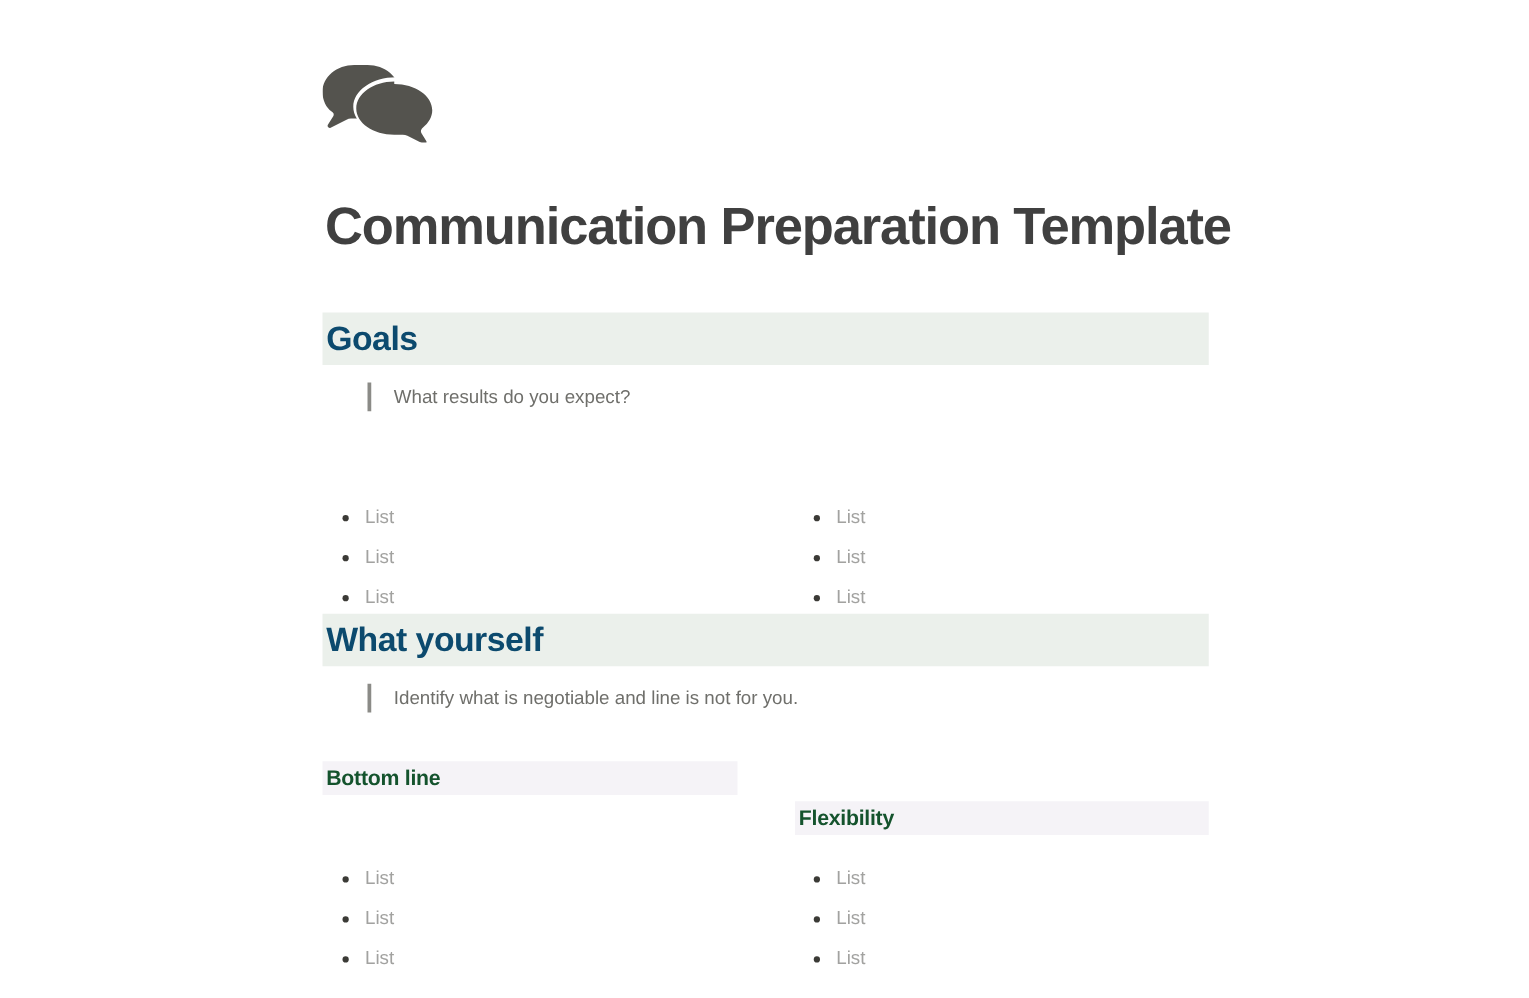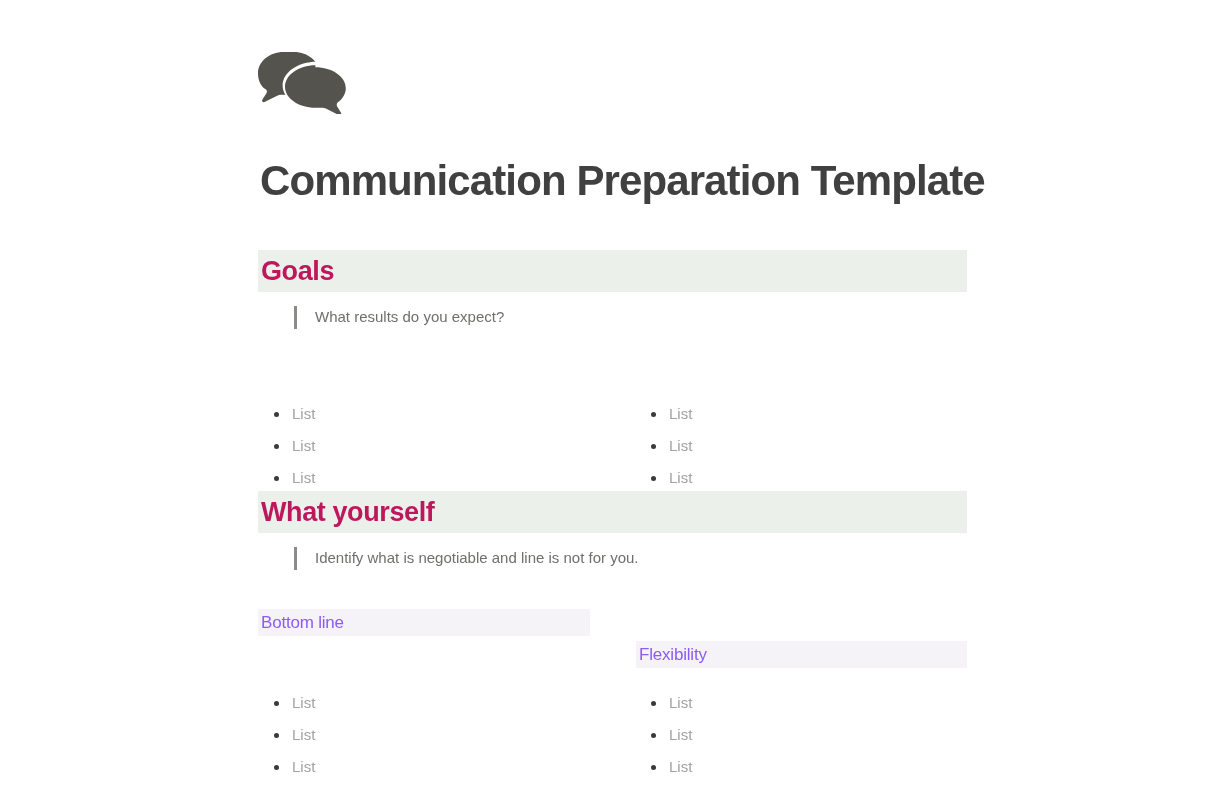--- a/index.html
+++ b/index.html
@@ -55,32 +55,32 @@
     width: 709px;
     height: 42px;
     background: #ebf0eb;
     display: flex;
     align-items: center;
   }
   .section-band .section-title {
     font-size: 27px;
     line-height: 32px;
     font-weight: 700;
-    color: #be185d;
+    color: #0c4a6e;
     letter-spacing: -0.4px;
     padding-left: 3px;
     white-space: nowrap;
   }
 
   
   .quote-row {
     position: absolute;
     left: 0px;
     display: flex;
-    align-items: flex-start;
+    align-items: center;
     padding-left: 36px;
   }
   .quote-bar {
     width: 3px;
     height: 23px;
     background: #8b8b87;
     flex: 0 0 auto;
   }
   .quote-text {
     padding-left: 18px;
@@ -119,22 +119,22 @@
   .sub-band {
     position: absolute;
     height: 27px;
     background: #f5f3f7;
     display: flex;
     align-items: center;
   }
   .sub-band .sub-title {
     font-size: 17px;
     line-height: 22px;
-    font-weight: 400;
-    color: #8b5cf6;
+    font-weight: 700;
+    color: #14532d;
     letter-spacing: -0.2px;
     padding-left: 3px;
     white-space: nowrap;
   }
 </style>
 </head>
 <body>
 
 <div class="page">
 

